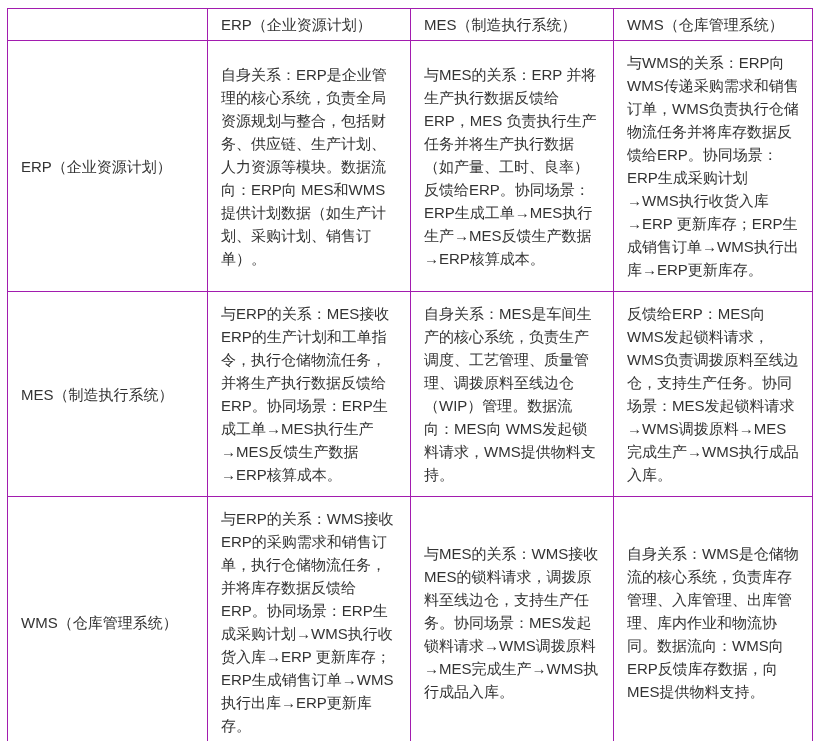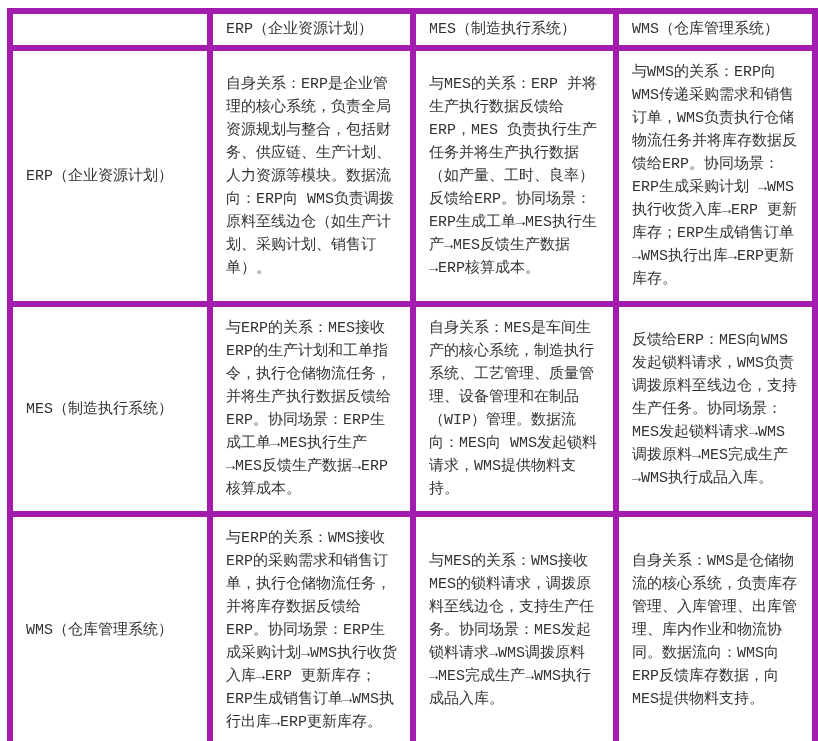--- a/index.html
+++ b/index.html
@@ -20,28 +20,27 @@
     border-collapse: collapse;
     table-layout: fixed;
     width: 805px;
   }
   table.matrix col.c0 { width: 200px; }
   table.matrix col.c1 { width: 203px; }
   table.matrix col.c2 { width: 203px; }
   table.matrix col.c3 { width: 199px; }
   table.matrix th,
   table.matrix td {
-    border: 6px solid #a21caf;
+    border: 1px solid #a21caf;
     color: #333333;
     font-size: 15px;
     text-align: left;
     vertical-align: middle;
     font-weight: normal;
     background: #ffffff;
-    font-family: Liberation Mono, monospace;
   }
   table.matrix th {
     line-height: 1.4;
     padding: 5px 13px;
     height: 32px;
     white-space: nowrap;
     overflow: hidden;
   }
   table.matrix td {
     line-height: 23px;
@@ -67,28 +66,28 @@
       <tr>
         <th></th>
         <th>ERP（企业资源计划）</th>
         <th>MES（制造执行系统）</th>
         <th>WMS（仓库管理系统）</th>
       </tr>
     </thead>
     <tbody>
       <tr>
         <td class="rowlabel">ERP（企业资源计划）</td>
-        <td>自身关系：ERP是企业管理的核心系统，负责全局资源规划与整合，包括财务、供应链、生产计划、人力资源等模块。数据流向：ERP向 WMS负责调拨原料至线边仓（如生产计划、采购计划、销售订单）。</td>
+        <td>自身关系：ERP是企业管理的核心系统，负责全局资源规划与整合，包括财务、供应链、生产计划、人力资源等模块。数据流向：ERP向 MES和WMS提供计划数据（如生产计划、采购计划、销售订单）。</td>
         <td>与MES的关系：ERP 并将生产执行数据反馈给ERP，MES 负责执行生产任务并将生产执行数据（如产量、工时、良率）反馈给ERP。协同场景：ERP生成工单→MES执行生产→MES反馈生产数据→ERP核算成本。</td>
         <td>与WMS的关系：ERP向WMS传递采购需求和销售订单，WMS负责执行仓储物流任务并将库存数据反馈给ERP。协同场景：ERP生成采购计划 →WMS执行收货入库→ERP 更新库存；ERP生成销售订单→WMS执行出库→ERP更新库存。</td>
       </tr>
       <tr>
         <td class="rowlabel">MES（制造执行系统）</td>
         <td>与ERP的关系：MES接收ERP的生产计划和工单指令，执行仓储物流任务，并将生产执行数据反馈给ERP。协同场景：ERP生成工单→MES执行生产→MES反馈生产数据→ERP核算成本。</td>
-        <td>自身关系：MES是车间生产的核心系统，制造执行系统、工艺管理、质量管理、设备管理和在制品（WIP）管理。数据流向：MES向 WMS发起锁料请求，WMS提供物料支持。</td>
+        <td>自身关系：MES是车间生产的核心系统，负责生产调度、工艺管理、质量管理、调拨原料至线边仓（WIP）管理。数据流向：MES向 WMS发起锁料请求，WMS提供物料支持。</td>
         <td>反馈给ERP：MES向WMS发起锁料请求，WMS负责调拨原料至线边仓，支持生产任务。协同场景：MES发起锁料请求→WMS调拨原料→MES完成生产→WMS执行成品入库。</td>
       </tr>
       <tr>
         <td class="rowlabel">WMS（仓库管理系统）</td>
         <td>与ERP的关系：WMS接收ERP的采购需求和销售订单，执行仓储物流任务，并将库存数据反馈给ERP。协同场景：ERP生成采购计划→WMS执行收货入库→ERP 更新库存；ERP生成销售订单→WMS执行出库→ERP更新库存。</td>
         <td>与MES的关系：WMS接收MES的锁料请求，调拨原料至线边仓，支持生产任务。协同场景：MES发起锁料请求→WMS调拨原料→MES完成生产→WMS执行成品入库。</td>
         <td>自身关系：WMS是仓储物流的核心系统，负责库存管理、入库管理、出库管理、库内作业和物流协同。数据流向：WMS向ERP反馈库存数据，向MES提供物料支持。</td>
       </tr>
     </tbody>
   </table>

